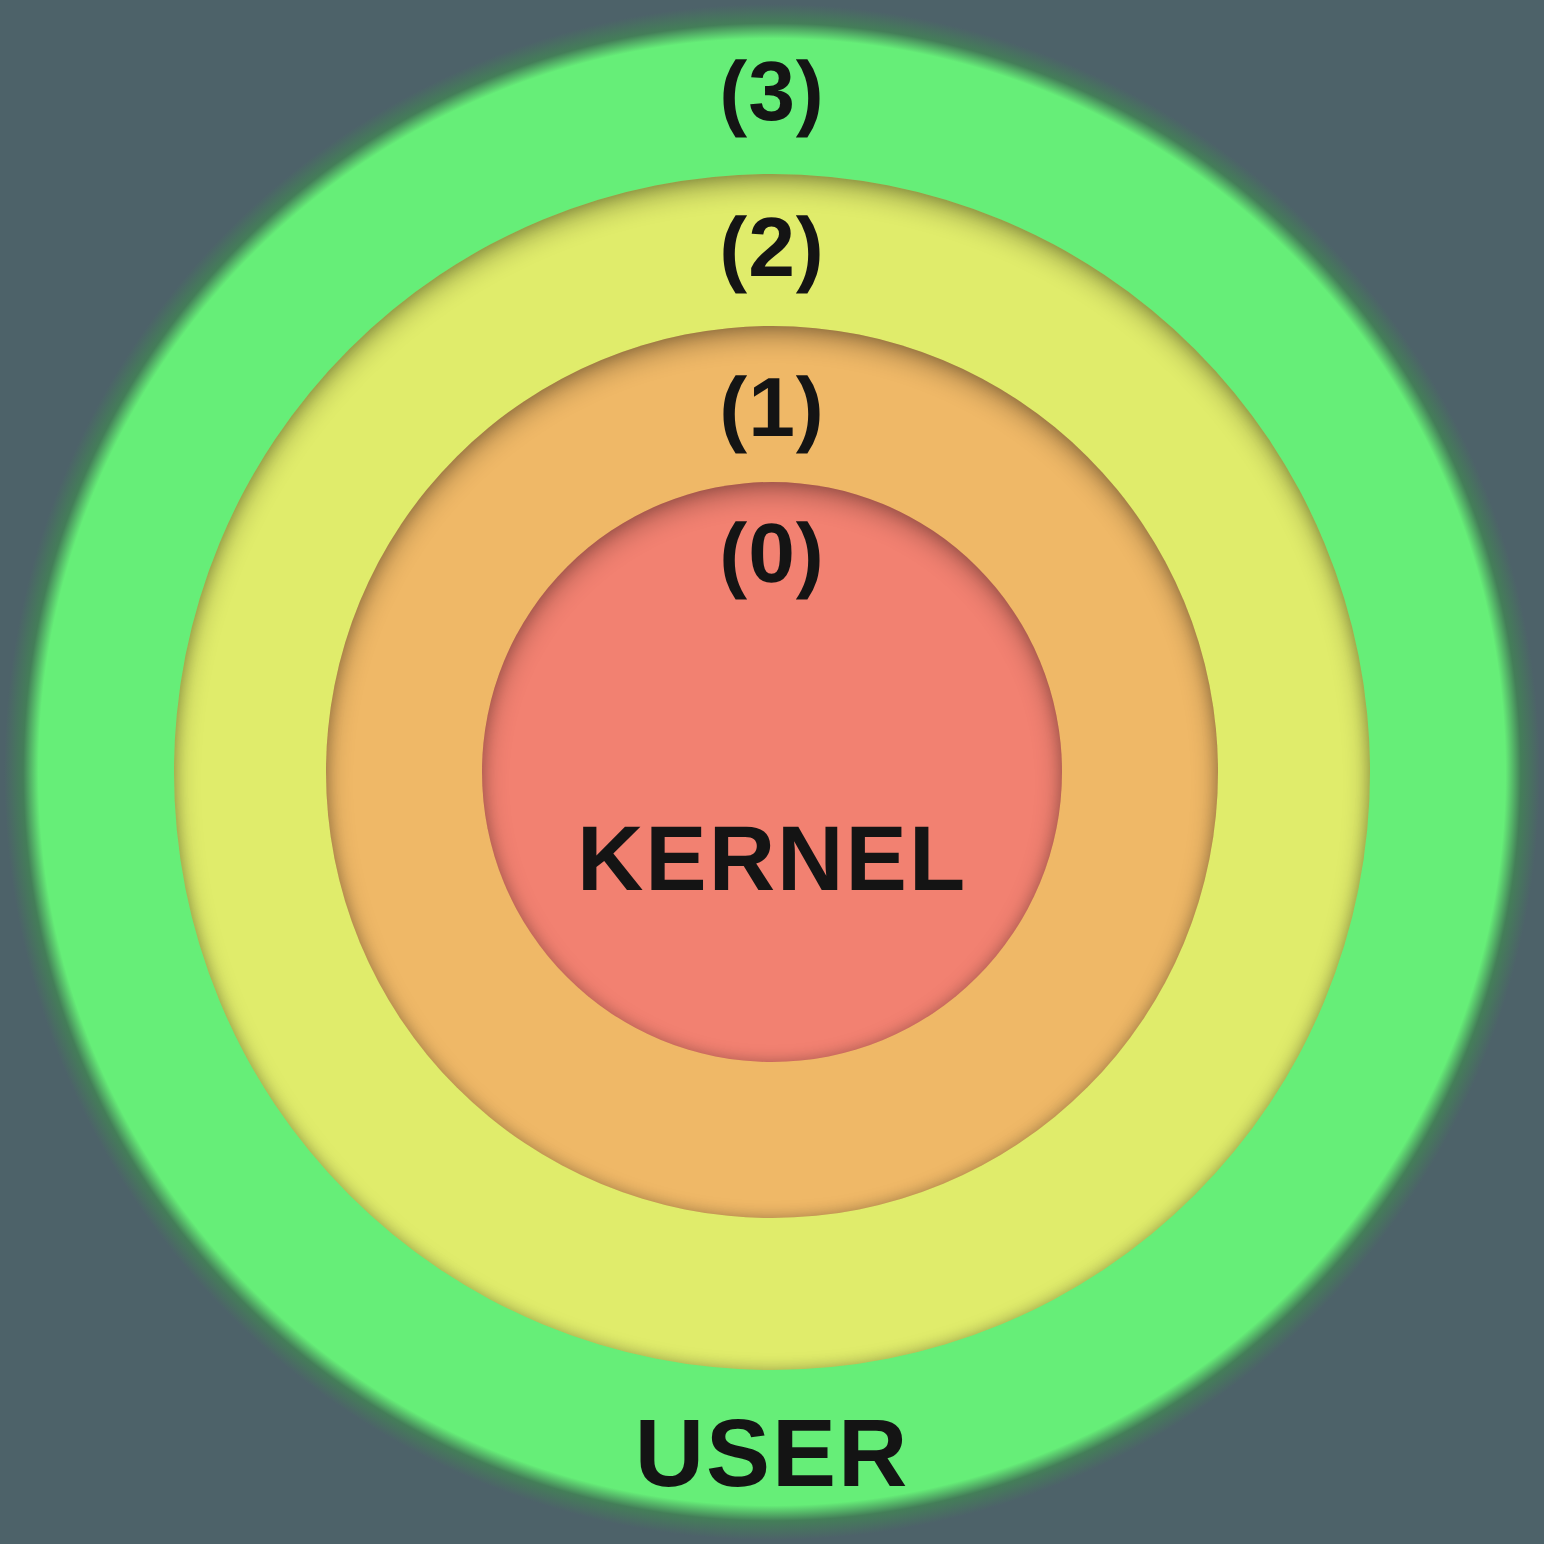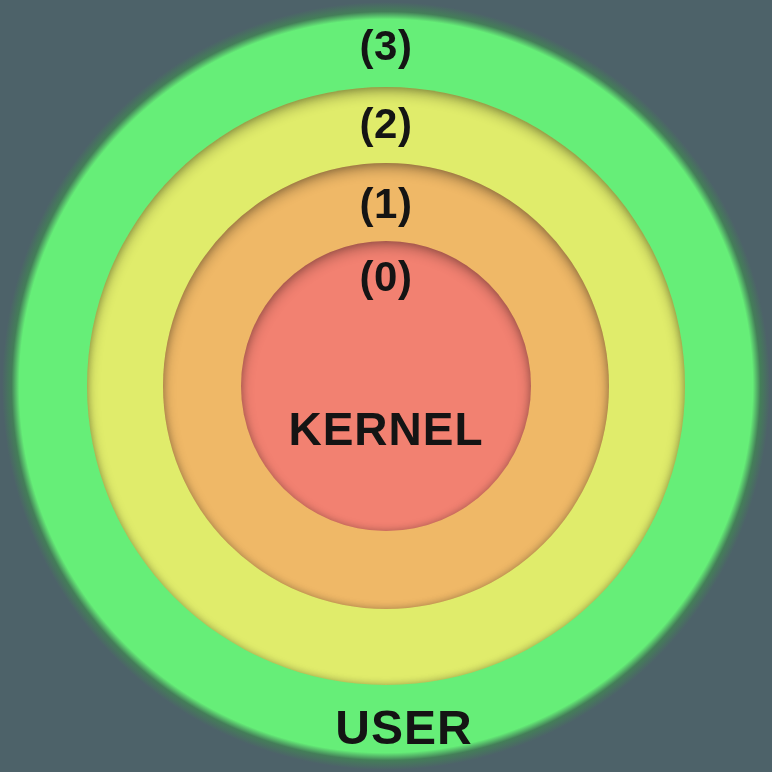--- a/index.html
+++ b/index.html
@@ -57,21 +57,21 @@
     color: #141414;
     white-space: nowrap;
     line-height: 1;
     letter-spacing: 0.5px;
   }
   .l3 { top: 25px;  font-size: 42px; }
   .l2 { top: 103px; font-size: 42px; }
   .l1 { top: 183px; font-size: 42px; }
   .l0 { top: 256px; font-size: 42px; }
   .kernel { top: 362px; font-size: 46px; letter-spacing: 1px; margin-top: 44px; }
-  .user   { top: 704px; font-size: 48px; letter-spacing: 1px; margin-left: 18px; }
+  .user   { top: 704px; font-size: 48px; letter-spacing: 1px; }
 </style>
 </head>
 <body>
 
 <div class="stage" style="background: rgb(77, 98, 105);">
 
   <div class="ring ring3" style="--ring: #66EE78;"></div>
 
   <div class="ring ring2" style="--ring: #E0EC6B;"></div>
 

